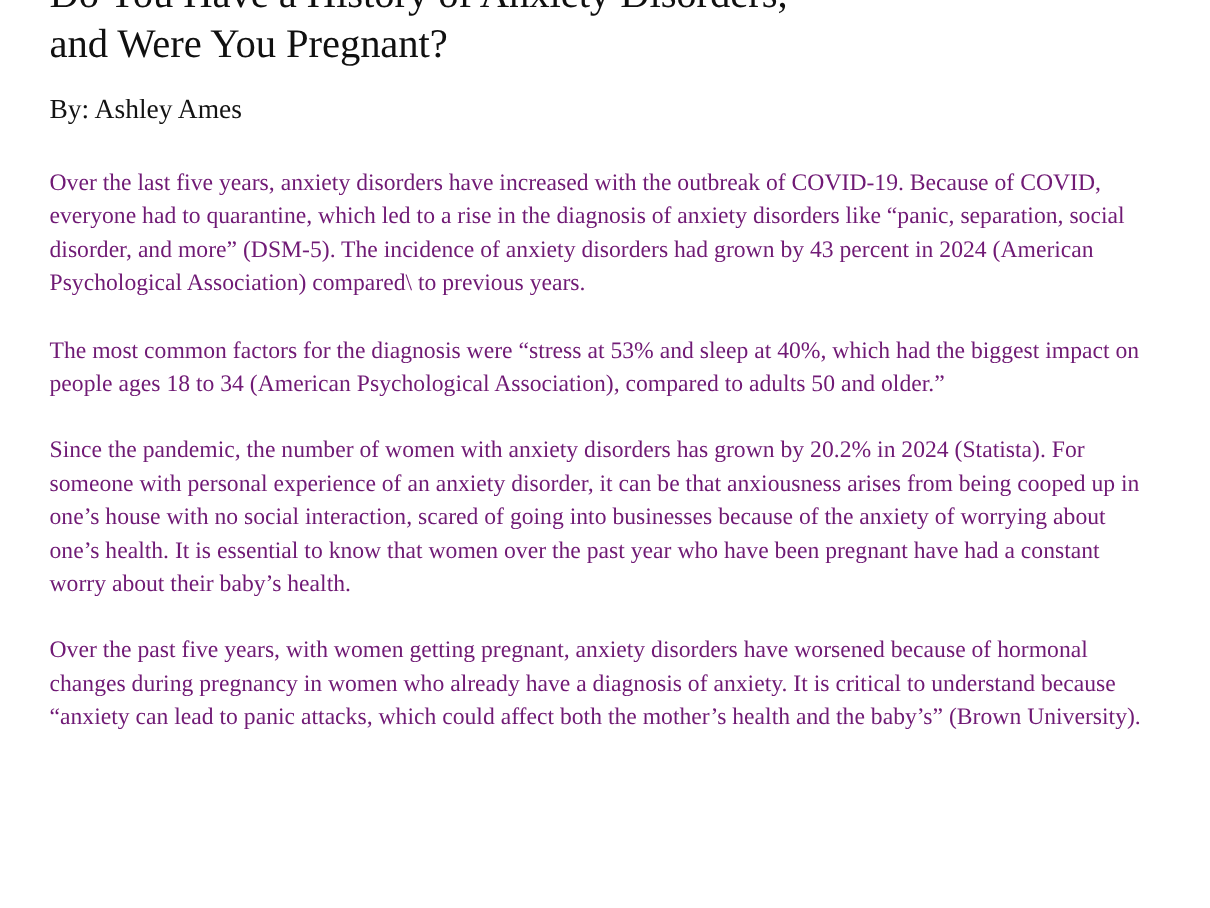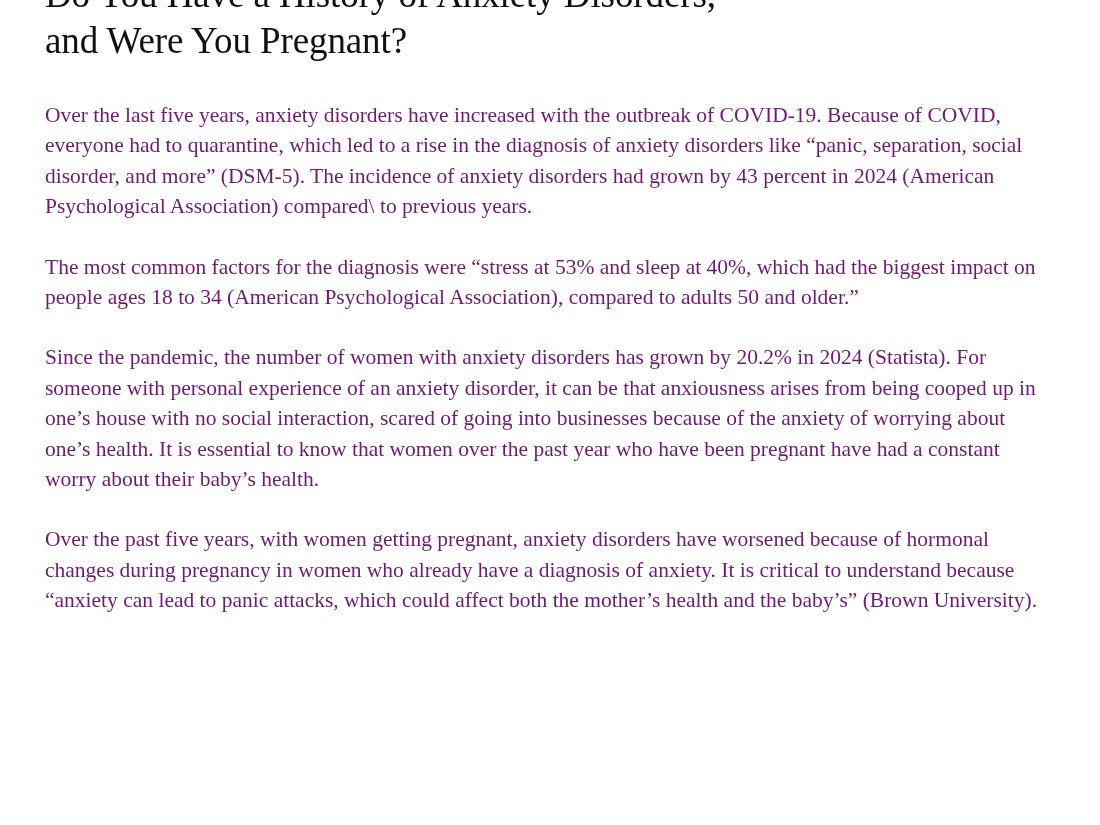--- a/index.html
+++ b/index.html
@@ -69,20 +69,21 @@
 </style>
 </head>
 <body>
 
 <div id="page">
   <div id="page-inner">
 
     <h1 class="doc-title">Do You Have a History of Anxiety Disorders,
 and Were You Pregnant?</h1>
 
+    <div class="byline">By: Ashley Ames</div>
 
     <div class="body-block">
       <p class="para">Over the last five years, anxiety disorders have increased with the outbreak of COVID-19. Because of COVID, everyone had to quarantine, which led to a rise in the diagnosis of anxiety disorders like “panic, separation, social disorder, and more” (DSM-5). The incidence of anxiety disorders had grown by 43 percent in 2024 (American Psychological Association) compared\ to previous years.</p>
       <p class="para">The most common factors for the diagnosis were “stress at 53% and sleep at 40%, which had the biggest impact on people ages 18 to 34 (American Psychological Association), compared to adults 50 and older.”</p>
       <p class="para">Since the pandemic, the number of women with anxiety disorders has grown by 20.2% in 2024 (Statista). For someone with personal experience of an anxiety disorder, it can be that anxiousness arises from being cooped up in one’s house with no social interaction, scared of going into businesses because of the anxiety of worrying about one’s health. It is essential to know that women over the past year who have been pregnant have had a constant worry about their baby’s health.</p>
       <p class="para">Over the past five years, with women getting pregnant, anxiety disorders have worsened because of hormonal changes during pregnancy in women who already have a diagnosis of anxiety. It is critical to understand because “anxiety can lead to panic attacks, which could affect both the mother’s health and the baby’s” (Brown University).</p>
     </div>
 
   </div>
 </div>

